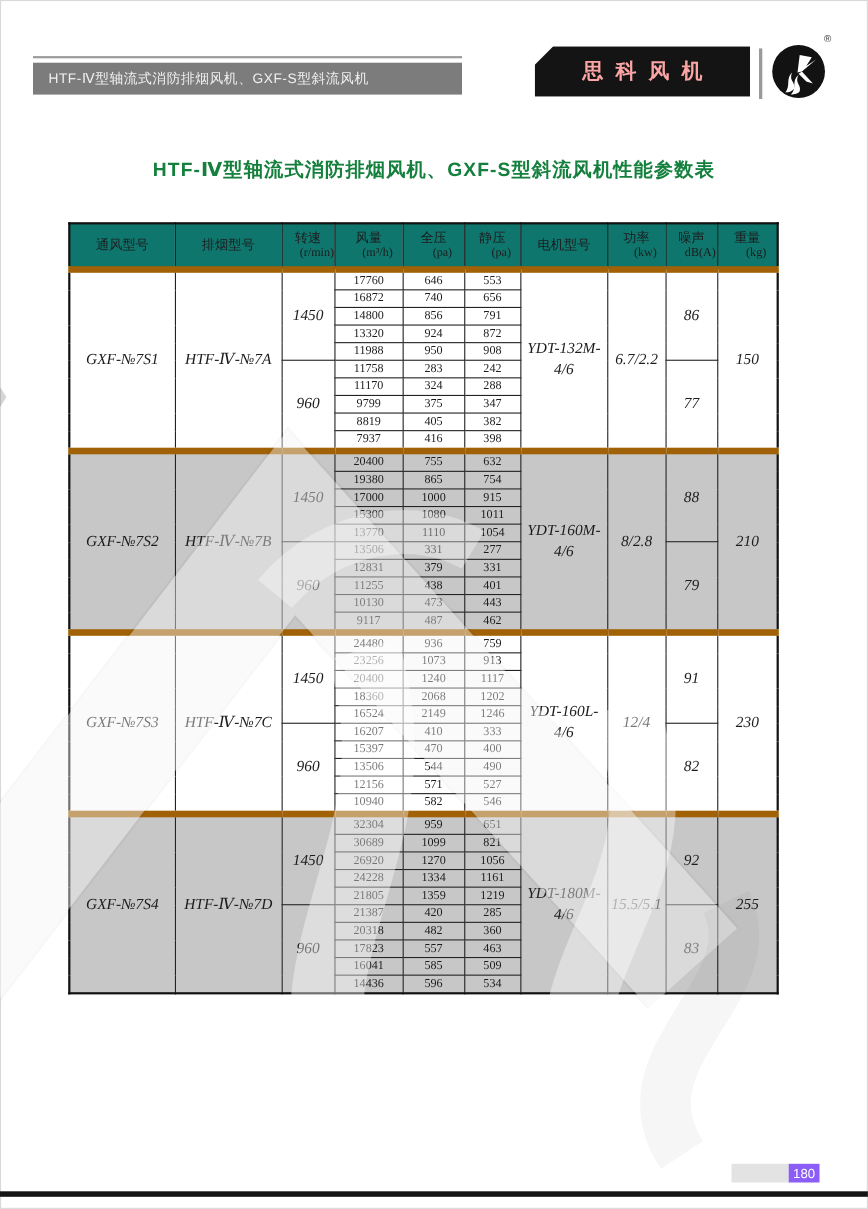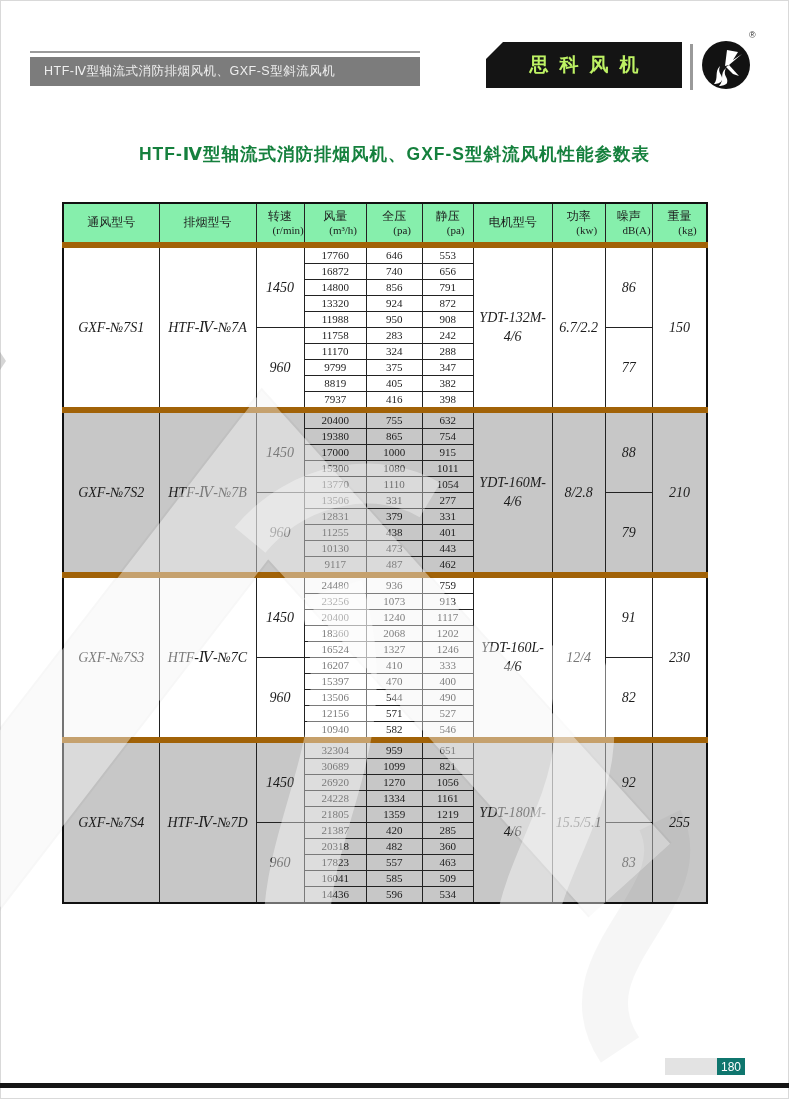--- a/index.html
+++ b/index.html
@@ -17,52 +17,52 @@
   }
   .crumb-bar::before{
     content:"";position:absolute;left:0;right:0;top:-6px;height:2px;background:#9b9b9b;
   }
   .crumb-text{color:#efefef;font-size:12.5px;padding-left:14px;letter-spacing:0.5px;white-space:nowrap;}
   .brand-box{
     position:absolute;left:486px;top:42px;width:196px;height:46px;background:#141414;
     clip-path:polygon(17px 0,100% 0,100% 100%,0 100%,0 17px);
     display:flex;align-items:center;justify-content:center;
   }
-  .brand-text{color:#bef264;font-size:19px;font-weight:bold;letter-spacing:11px;padding-left:11px;}
+  .brand-text{color:#fca5a5;font-size:19px;font-weight:bold;letter-spacing:11px;padding-left:11px;}
   .brand-divider{position:absolute;left:690px;top:44px;width:3px;height:46px;background:#9a9a9a;}
   .logo-wrap{position:absolute;left:699px;top:36px;width:56px;height:56px;}
   .reg-mark{position:absolute;left:749px;top:30px;font-size:9px;color:#333;}
 
   
   .doc-title{
     position:absolute;left:0;top:142px;width:100%;text-align:center;
     font-size:17.5px;font-weight:bold;color:#15803d;letter-spacing:1px;
   }
 
   
   .table-wrap{position:absolute;left:62px;top:202px;}
   table{border-collapse:collapse;table-layout:fixed;
     font-family:"Liberation Serif","DejaVu Serif",serif;}
   th,td{border:1px solid #222;text-align:center;padding:0;color:#1c1c1c;}
   table{border:2px solid #111;}
   thead th{
-    background:#86efac;height:38px;font-weight:normal;
+    background:#0f766e;height:38px;font-weight:normal;
     font-size:12px;line-height:1.15;vertical-align:middle;
   }
   thead .unit{font-size:11px;padding-left:16px;}
   tbody td{height:15px;font-size:11px;line-height:1;background:#ffffff;}
   tbody tr.shaded td{background:#c7c7c7;}
   tbody tr.group-start td{border-top:6px solid #a16207;}
   td.span-cell{font-size:14px;font-style:italic;}
   td.motor-cell div{line-height:1.3;}
 
   
   .footer-accent{position:absolute;left:665px;top:1058px;width:52px;height:17px;background:#e3e3e3;}
   .page-number{
-    position:absolute;left:717px;top:1058px;width:28px;height:17px;background:#0f766e;
+    position:absolute;left:717px;top:1058px;width:28px;height:17px;background:#8b5cf6;
     color:#ffffff;font-size:12px;display:flex;align-items:center;justify-content:center;
     font-family:"Liberation Sans",sans-serif;
   }
   .bottom-rule{position:absolute;left:0;top:1083px;width:789px;height:5px;background:#151515;}
 
   
   .watermark{position:absolute;inset:0;z-index:6;pointer-events:none;}
   .edge-mark{position:absolute;left:0;top:352px;width:6px;height:18px;background:rgba(90,90,90,0.25);
     clip-path:polygon(0 0,100% 50%,0 100%);}
 </style>
@@ -295,21 +295,21 @@
             <td>1240</td>
             <td>1117</td>
           </tr>
           <tr>
             <td>18360</td>
             <td>2068</td>
             <td>1202</td>
           </tr>
           <tr>
             <td>16524</td>
-            <td>1327</td>
+            <td>2149</td>
             <td>1246</td>
           </tr>
           <tr>
             <td rowspan="5" class="span-cell">960</td>
             <td>16207</td>
             <td>410</td>
             <td>333</td>
             <td rowspan="5" class="span-cell">82</td>
           </tr>
           <tr>

